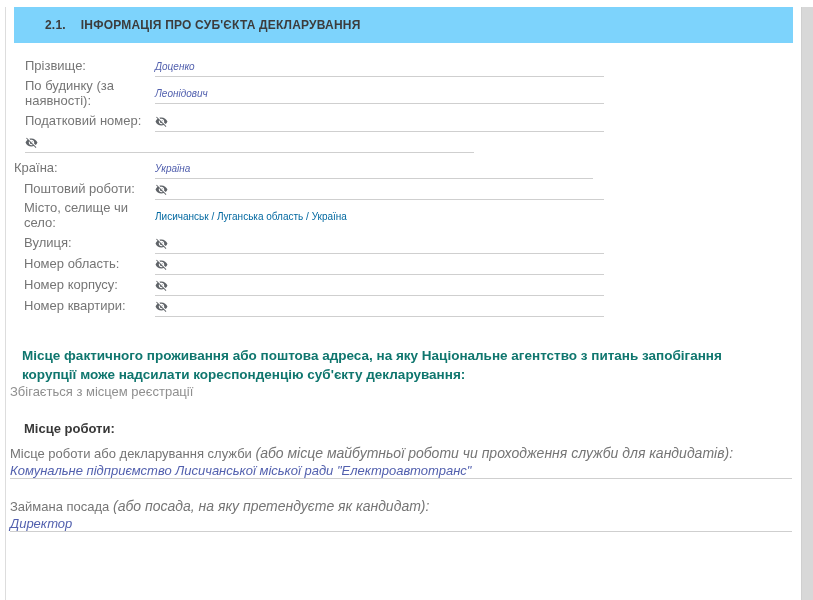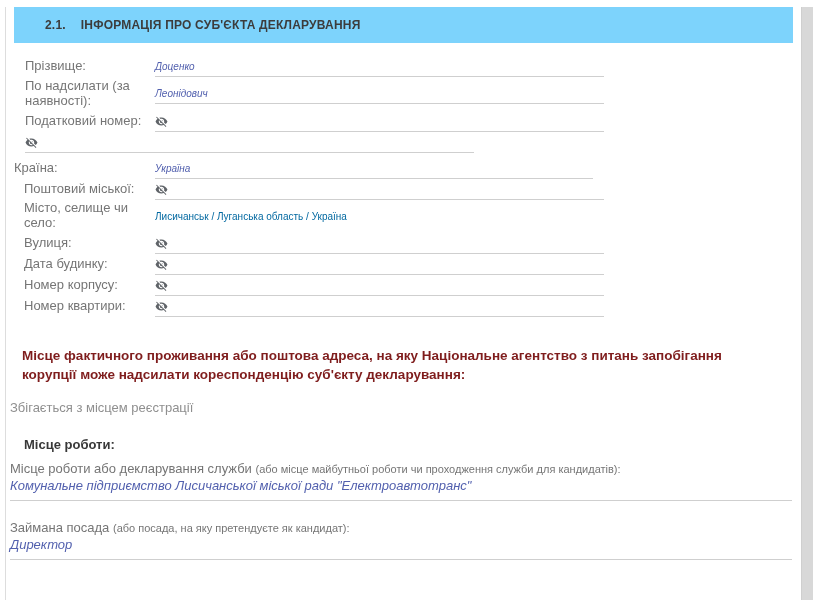--- a/index.html
+++ b/index.html
@@ -43,32 +43,32 @@
   .resid .row.country .fvalue{width:438px;}
 
   .sub-heading{
     margin-top:20px;padding-left:15px;
     font-size:13px;font-weight:bold;color:#383838;height:16px;
   }
   .resid-head{margin-bottom:2px;}
 
   .bold-para{
     margin:30px 0 0 12px;width:758px;
-    font-size:13.5px;font-weight:bold;color:#7f1d1d;line-height:1.38;
+    font-size:13.5px;font-weight:bold;color:#0f766e;line-height:1.38;
   }
-  .muted{margin-top:16px;font-size:13px;color:#8f8f8f;}
+  .muted{font-size:13px;color:#8f8f8f;}
 
   .work-head{margin-top:22px;padding-left:14px;}
   .wide-label{margin-top:8px;font-size:13px;color:#757575;}
-  .wide-label .small{font-size:11px;}
+  .wide-label .small{font-size:14px;font-style:italic;}
   .wide-label.second{margin-top:19px;}
   .wide-value{
     margin-top:2px;width:782px;border-bottom:1px solid #cfcfcf;
     font-size:13px;font-style:italic;color:#5260ae;
-    padding-bottom:7px;min-height:15px;
+    padding-bottom:0;min-height:15px;
   }
 
   .eye{width:13px;height:13px;fill:#5f6368;margin-bottom:1px;}
 </style>
 </head>
 <body>
 
 <div class="page">
   <div class="left-border"></div>
 
@@ -80,21 +80,21 @@
     </div>
 
     <div class="form-block ident">
       <div class="row">
         <div class="flabel">Прізвище:</div>
         <div class="fvalue link">
             <span>Доценко</span>
           </div>
       </div>
       <div class="row tall">
-        <div class="flabel">По надсилати (за наявності):</div>
+        <div class="flabel">По будинку (за наявності):</div>
         <div class="fvalue link">
             <span>Леонідович</span>
           </div>
       </div>
       <div class="row">
         <div class="flabel">Податковий номер:</div>
         <div class="fvalue">
           <svg class="eye" viewBox="0 0 24 24">
               <path d="M12 7c2.76 0 5 2.24 5 5 0 .65-.13 1.26-.36 1.83l2.92 2.92c1.51-1.26 2.7-2.89 3.43-4.75-1.73-4.39-6-7.5-11-7.5-1.4 0-2.74.25-3.98.7l2.16 2.16C10.74 7.13 11.35 7 12 7zM2 4.27l2.28 2.28.46.46C3.08 8.3 1.78 10.02 1 12c1.73 4.39 6 7.5 11 7.5 1.55 0 3.03-.3 4.38-.84l.42.42L19.73 22 21 20.73 3.27 3 2 4.27zM7.53 9.8l1.55 1.55c-.05.21-.08.43-.08.65 0 1.66 1.34 3 3 3 .22 0 .44-.03.65-.08l1.55 1.55c-.67.33-1.41.53-2.2.53-2.76 0-5-2.24-5-5 0-.79.2-1.53.53-2.2zm4.31-.78 3.15 3.15.02-.16c0-1.66-1.34-3-3-3l-.17.01z"></path>
             </svg>
@@ -111,21 +111,21 @@
 
 
     <div class="form-block resid">
       <div class="row country">
         <div class="flabel">Країна:</div>
         <div class="fvalue link">
             <span>Україна</span>
           </div>
       </div>
       <div class="row">
-        <div class="flabel">Поштовий міської:</div>
+        <div class="flabel">Поштовий роботи:</div>
         <div class="fvalue">
           <svg class="eye" viewBox="0 0 24 24">
               <path d="M12 7c2.76 0 5 2.24 5 5 0 .65-.13 1.26-.36 1.83l2.92 2.92c1.51-1.26 2.7-2.89 3.43-4.75-1.73-4.39-6-7.5-11-7.5-1.4 0-2.74.25-3.98.7l2.16 2.16C10.74 7.13 11.35 7 12 7zM2 4.27l2.28 2.28.46.46C3.08 8.3 1.78 10.02 1 12c1.73 4.39 6 7.5 11 7.5 1.55 0 3.03-.3 4.38-.84l.42.42L19.73 22 21 20.73 3.27 3 2 4.27zM7.53 9.8l1.55 1.55c-.05.21-.08.43-.08.65 0 1.66 1.34 3 3 3 .22 0 .44-.03.65-.08l1.55 1.55c-.67.33-1.41.53-2.2.53-2.76 0-5-2.24-5-5 0-.79.2-1.53.53-2.2zm4.31-.78 3.15 3.15.02-.16c0-1.66-1.34-3-3-3l-.17.01z"></path>
             </svg>
         </div>
       </div>
       <div class="row">
         <div class="flabel">Місто, селище чи село:</div>
         <div class="fvalue plain">
             <span>Лисичанськ / Луганська область / Україна</span>
@@ -133,21 +133,21 @@
       </div>
       <div class="row">
         <div class="flabel">Вулиця:</div>
         <div class="fvalue">
           <svg class="eye" viewBox="0 0 24 24">
               <path d="M12 7c2.76 0 5 2.24 5 5 0 .65-.13 1.26-.36 1.83l2.92 2.92c1.51-1.26 2.7-2.89 3.43-4.75-1.73-4.39-6-7.5-11-7.5-1.4 0-2.74.25-3.98.7l2.16 2.16C10.74 7.13 11.35 7 12 7zM2 4.27l2.28 2.28.46.46C3.08 8.3 1.78 10.02 1 12c1.73 4.39 6 7.5 11 7.5 1.55 0 3.03-.3 4.38-.84l.42.42L19.73 22 21 20.73 3.27 3 2 4.27zM7.53 9.8l1.55 1.55c-.05.21-.08.43-.08.65 0 1.66 1.34 3 3 3 .22 0 .44-.03.65-.08l1.55 1.55c-.67.33-1.41.53-2.2.53-2.76 0-5-2.24-5-5 0-.79.2-1.53.53-2.2zm4.31-.78 3.15 3.15.02-.16c0-1.66-1.34-3-3-3l-.17.01z"></path>
             </svg>
         </div>
       </div>
       <div class="row">
-        <div class="flabel">Дата будинку:</div>
+        <div class="flabel">Номер область:</div>
         <div class="fvalue">
           <svg class="eye" viewBox="0 0 24 24">
               <path d="M12 7c2.76 0 5 2.24 5 5 0 .65-.13 1.26-.36 1.83l2.92 2.92c1.51-1.26 2.7-2.89 3.43-4.75-1.73-4.39-6-7.5-11-7.5-1.4 0-2.74.25-3.98.7l2.16 2.16C10.74 7.13 11.35 7 12 7zM2 4.27l2.28 2.28.46.46C3.08 8.3 1.78 10.02 1 12c1.73 4.39 6 7.5 11 7.5 1.55 0 3.03-.3 4.38-.84l.42.42L19.73 22 21 20.73 3.27 3 2 4.27zM7.53 9.8l1.55 1.55c-.05.21-.08.43-.08.65 0 1.66 1.34 3 3 3 .22 0 .44-.03.65-.08l1.55 1.55c-.67.33-1.41.53-2.2.53-2.76 0-5-2.24-5-5 0-.79.2-1.53.53-2.2zm4.31-.78 3.15 3.15.02-.16c0-1.66-1.34-3-3-3l-.17.01z"></path>
             </svg>
         </div>
       </div>
       <div class="row">
         <div class="flabel">Номер корпусу:</div>
         <div class="fvalue">
           <svg class="eye" viewBox="0 0 24 24">

